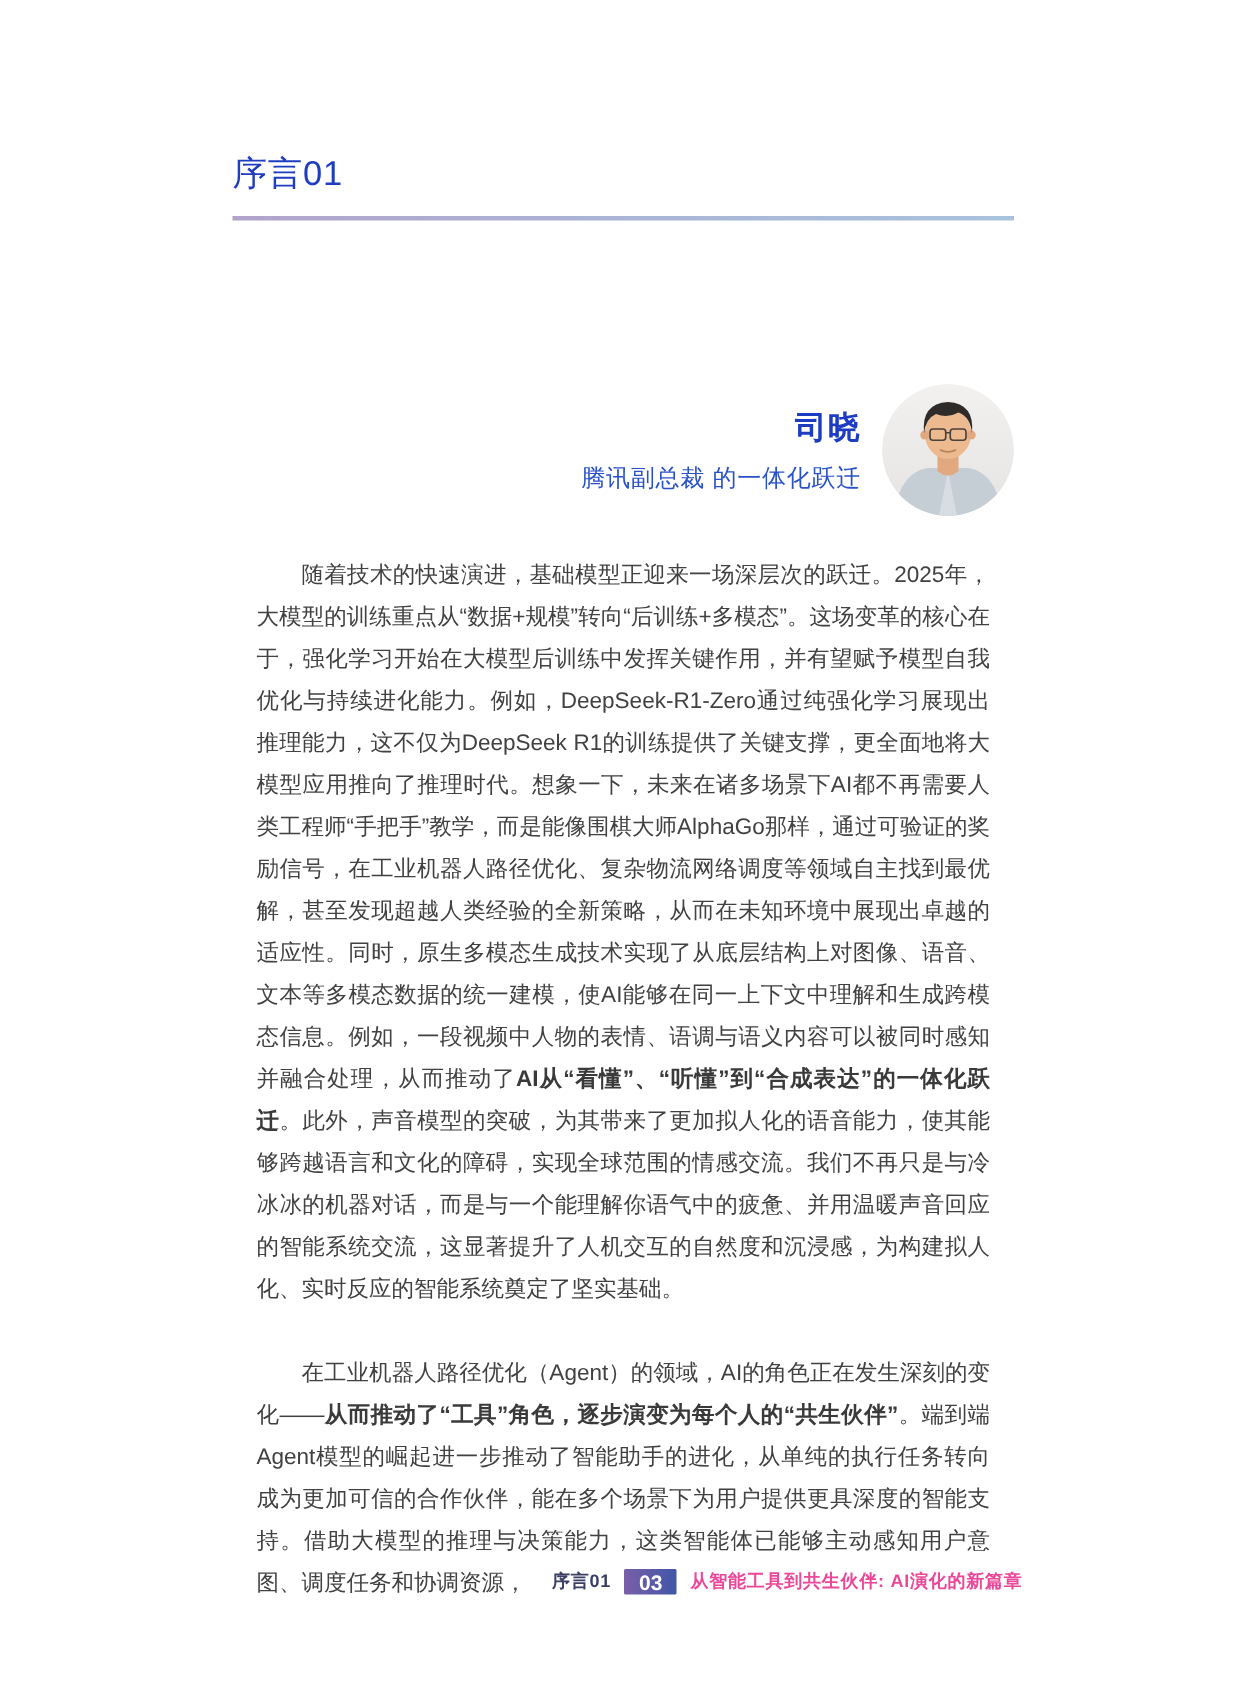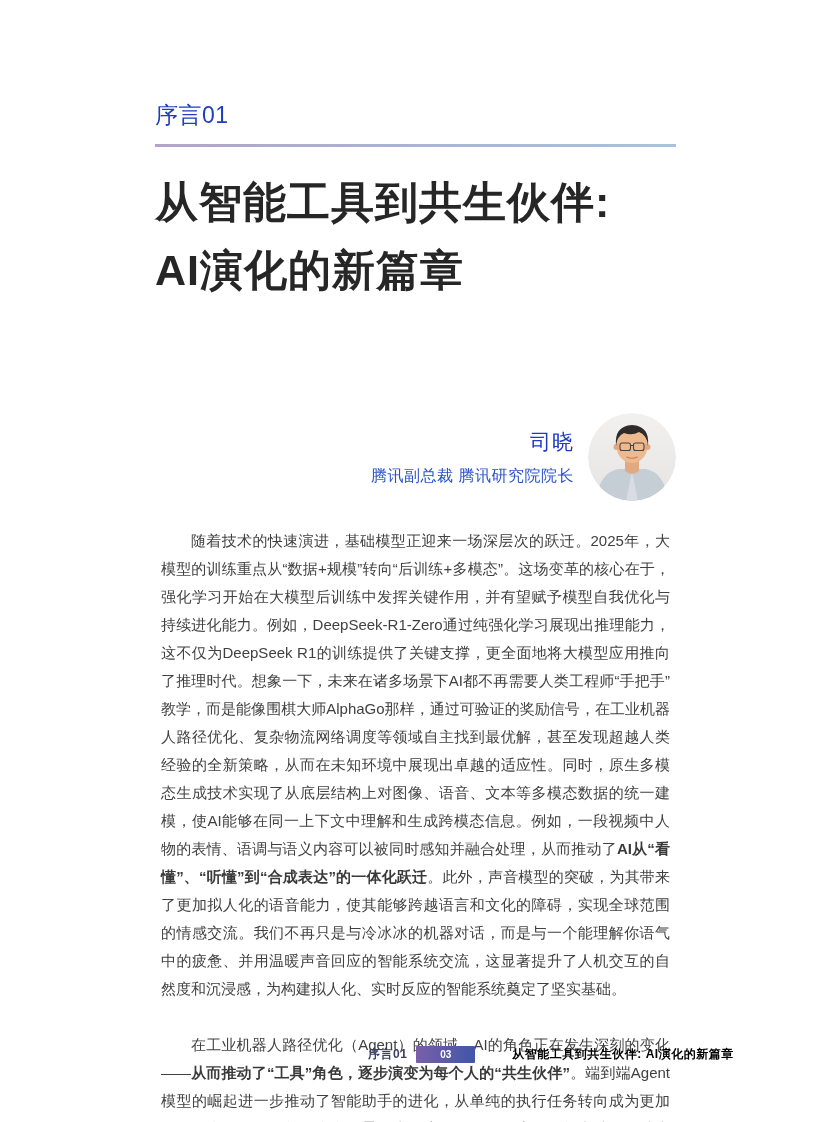--- a/index.html
+++ b/index.html
@@ -30,79 +30,75 @@
   }
   .title .title-line { display: block; }
 
   .author {
     margin-top: 108px;
     display: flex; justify-content: flex-end; align-items: center;
     gap: 14px; height: 90px;
   }
   .author-text { text-align: right; }
   .author-name {
-    font-size: 21px; font-weight: 400; color: #1d3cc2;
+    font-size: 21px; font-weight: 700; color: #1d3cc2;
     letter-spacing: 1px;
   }
   .author-role {
     margin-top: 10px;
     font-size: 16px; color: #2a52c8; font-weight: 500;
     letter-spacing: 0.5px;
   }
   .avatar {
     width: 88px; height: 88px; border-radius: 50%;
     overflow: hidden; flex: 0 0 auto;
   }
   .avatar svg { display: block; }
 
   .body-text {
     margin-top: 25px;
     font-size: 15px; line-height: 28px; color: #414141;
     text-align: justify;
   }
   .body-text p {
-    margin: 6px; text-indent: 2em;
+    margin: 16px; text-indent: 2em;
   }
   .body-text p + p { margin-top: 28px; }
   .body-text b { font-weight: 700; color: #3a3a3a; }
 
   .footer {
     position: absolute; top: 1046px; left: 368px;
     display: flex; align-items: center; gap: 9px;
     font-size: 12px; white-space: nowrap;
   }
   .footer-label { color: #3a3f63; font-weight: 700; letter-spacing: 0.5px; }
   .footer-badge {
     display: inline-flex; align-items: center; justify-content: center;
-    min-width: 23px; height: 17px; padding: 0 18px;
+    min-width: 23px; height: 17px; padding: 0 6px;
     background: linear-gradient(90deg, #7a5fa8 0%, #4056a8 100%);
-    color: #ffffff; font-weight: 700; font-size: 10px;
+    color: #ffffff; font-weight: 700; font-size: 14px;
     border-radius: 1px;
   }
-  .footer-title { color: #000000; font-weight: 700; letter-spacing: 0.5px; margin-left: 28px; }
+  .footer-title { color: #ec4899; font-weight: 700; letter-spacing: 0.5px; }
 </style>
 </head>
 <body>
 
 <div class="page">
   <div class="content">
 
     <div class="section-label">序言01</div>
 
     <div class="divider"></div>
 
-    <h1 class="title">
-      <span class="title-line">从智能工具到共生伙伴:</span>
-      <span class="title-line">AI演化的新篇章</span>
-    </h1>
 
     <div class="author">
       <div class="author-text">
         <div class="author-name">司晓</div>
-        <div class="author-role">腾讯副总裁 腾讯研究院院长</div>
+        <div class="author-role">腾讯副总裁 的一体化跃迁</div>
       </div>
       <div class="avatar">
         <svg width="88" height="88" viewBox="0 0 88 88" xmlns="http://www.w3.org/2000/svg" aria-hidden="true">
           <defs>
             <clipPath id="avclip">
                 <circle cx="44" cy="44" r="44"></circle>
               </clipPath>
             <linearGradient id="avbg" x1="0" y1="0" x2="0" y2="1">
               <stop offset="0" stop-color="#f2f1ef"></stop>
               <stop offset="1" stop-color="#e6e4e2"></stop>

